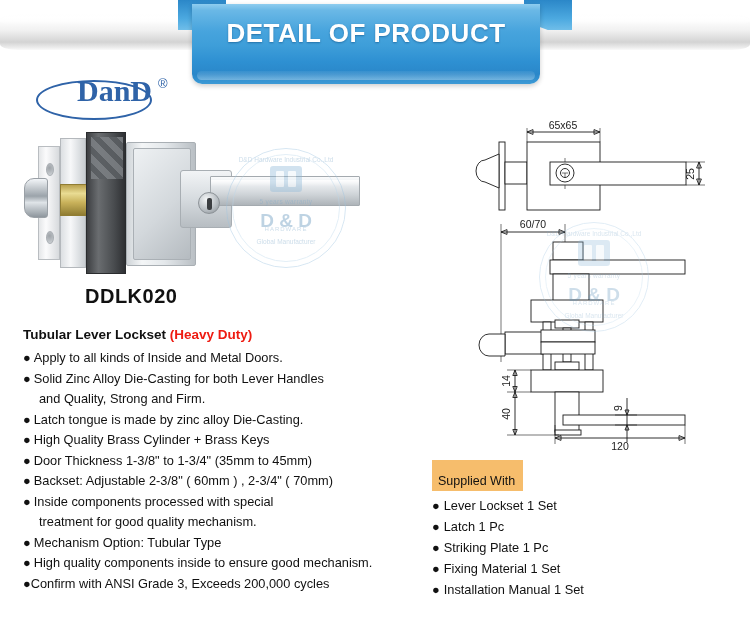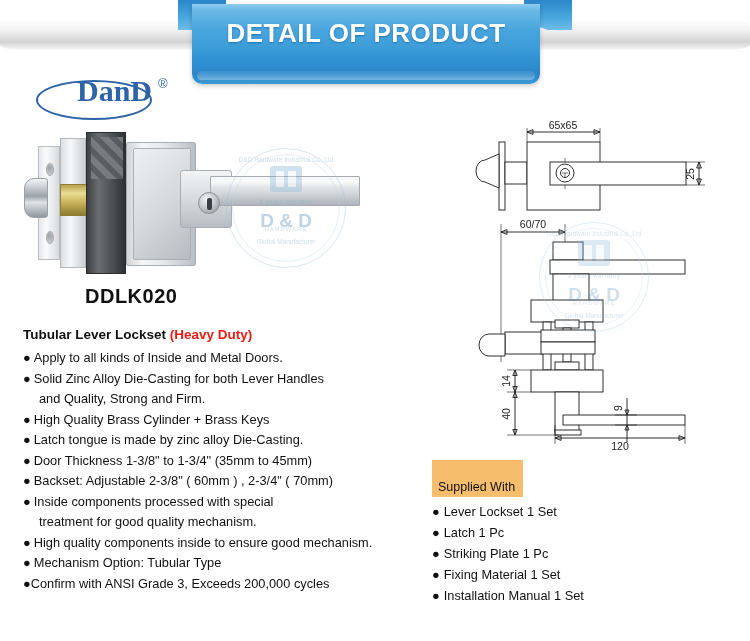--- a/index.html
+++ b/index.html
@@ -199,21 +199,21 @@
     white-space:nowrap;
   }
   .desc li .b { margin-right:3px; }
   .desc li.cont { padding-left:13px; }
   .desc li.tight .b { margin-right:0px; }
 
   
   .supplied { position:absolute; left:432px; top:460px; width:300px; }
   .sup-head {
     display:inline-block; background:#f6bd6c; color:#111;
-    font-size:12.5px; padding:20px 8px 3px 6px; margin-bottom:4px;
+    font-size:12.5px; padding:14px 8px 3px 6px; margin-bottom:4px;
   }
   .supplied ul { list-style:none; }
   .supplied li { font-size:12.8px; color:#111; line-height:21px; white-space:nowrap; }
   .supplied li .b { margin-right:4px; }
 
   
   .draw1 { position:absolute; left:455px; top:118px; width:290px; height:100px; }
   .draw2 { position:absolute; left:455px; top:212px; width:290px; height:240px; }
   .dim { font-size:10.5px; fill:#1a1a1a; font-family:"Liberation Sans", sans-serif; }
   svg.tech { display:block; }
@@ -279,28 +279,28 @@
 
   <div class="desc">
     <div class="desc-title">
       <span>Tubular Lever Lockset</span>
       <span class="hd" style="color: rgb(238, 27, 17);">(Heavy Duty)</span>
     </div>
     <ul id="feature-list">
         <li><span class="b">●</span><span>Apply to all kinds of Inside and Metal Doors.</span></li>
         <li><span class="b">●</span><span>Solid Zinc Alloy Die-Casting for both Lever Handles</span></li>
         <li class="cont"><span class="b"></span><span>and Quality, Strong and Firm.</span></li>
+        <li><span class="b">●</span><span>Latch tongue is made by zinc alloy Die-Casting.</span></li>
         <li><span class="b">●</span><span>High Quality Brass Cylinder + Brass Keys</span></li>
-        <li><span class="b">●</span><span>Latch tongue is made by zinc alloy Die-Casting.</span></li>
         <li><span class="b">●</span><span>Door Thickness 1-3/8" to 1-3/4" (35mm to 45mm)</span></li>
         <li><span class="b">●</span><span>Backset: Adjustable 2-3/8" ( 60mm ) , 2-3/4" ( 70mm)</span></li>
         <li><span class="b">●</span><span>Inside components processed with special</span></li>
         <li class="cont"><span class="b"></span><span>treatment for good quality mechanism.</span></li>
+        <li><span class="b">●</span><span>Mechanism Option: Tubular Type</span></li>
         <li><span class="b">●</span><span>High quality components inside to ensure good mechanism.</span></li>
-        <li><span class="b">●</span><span>Mechanism Option: Tubular Type</span></li>
         <li class="tight"><span class="b">●</span><span>Confirm with ANSI Grade 3, Exceeds 200,000 cycles</span></li>
       </ul>
   </div>
 
   <div class="supplied">
     <div class="sup-head" style="background: rgb(246, 189, 108);">Supplied With</div>
     <ul id="supplied-list">
         <li><span class="b">●</span><span>Lever Lockset 1 Set</span></li>
         <li><span class="b">●</span><span>Latch 1 Pc</span></li>
         <li><span class="b">●</span><span>Striking Plate 1 Pc</span></li>

